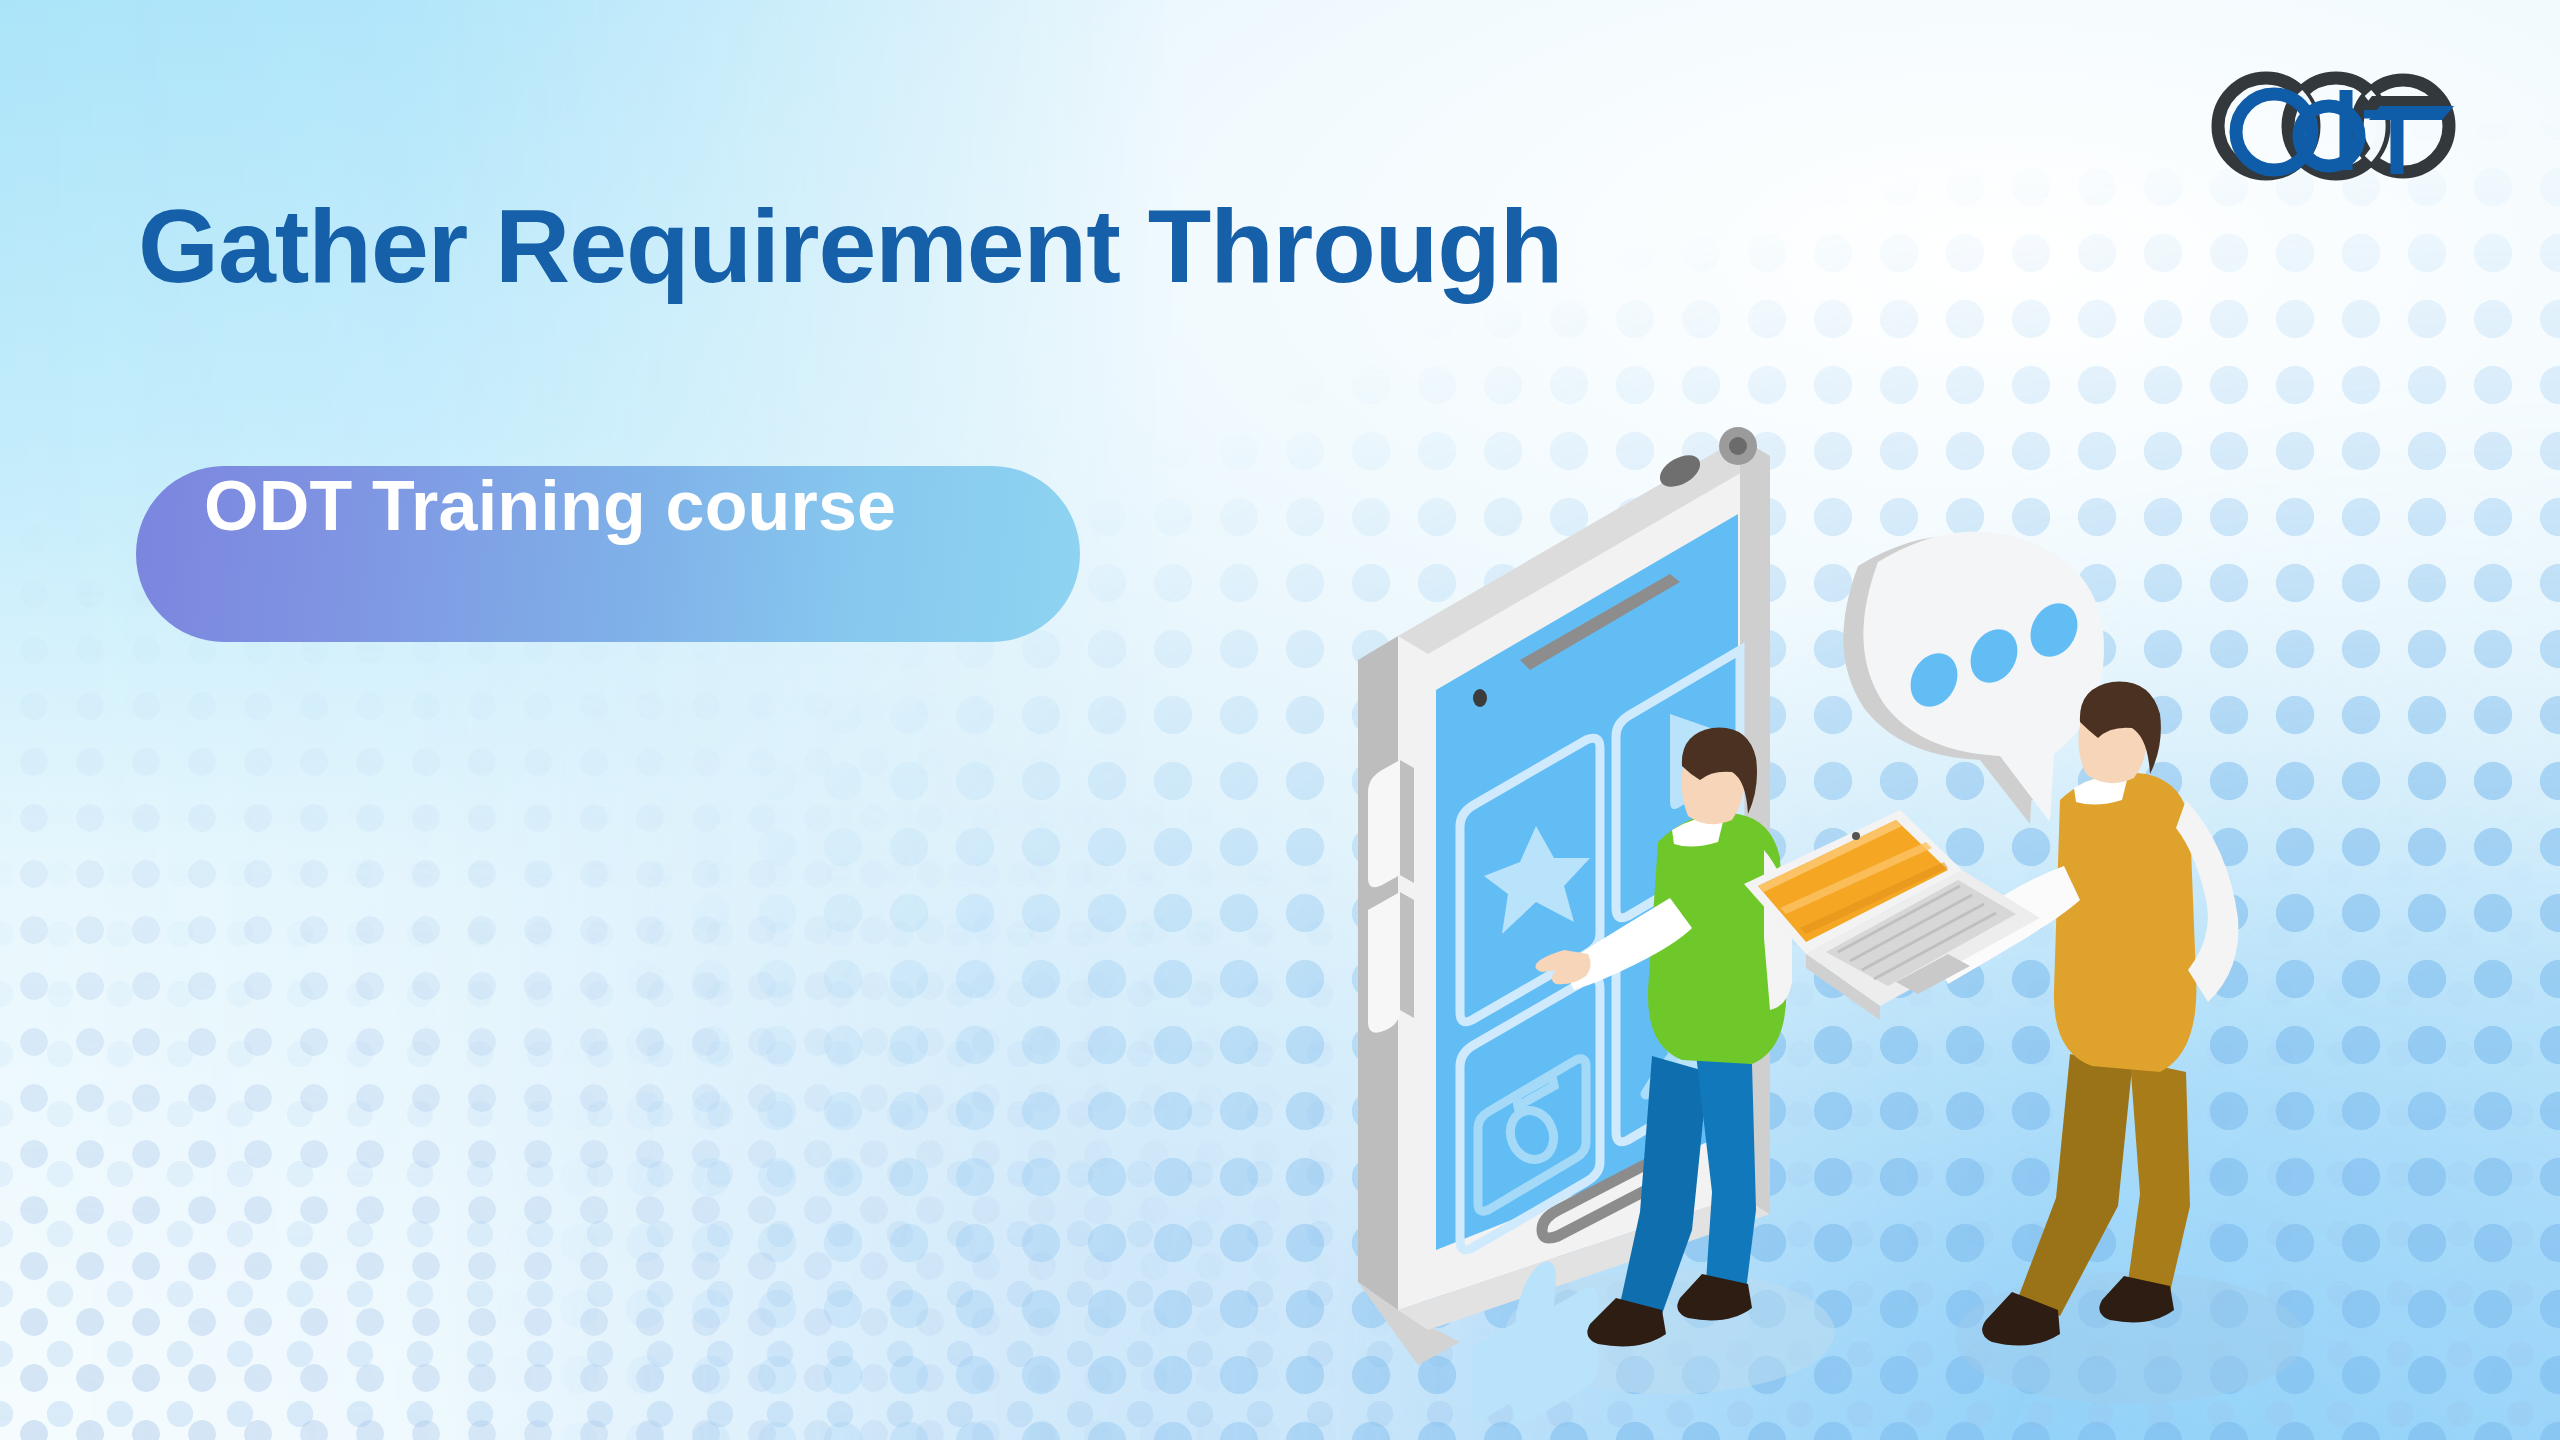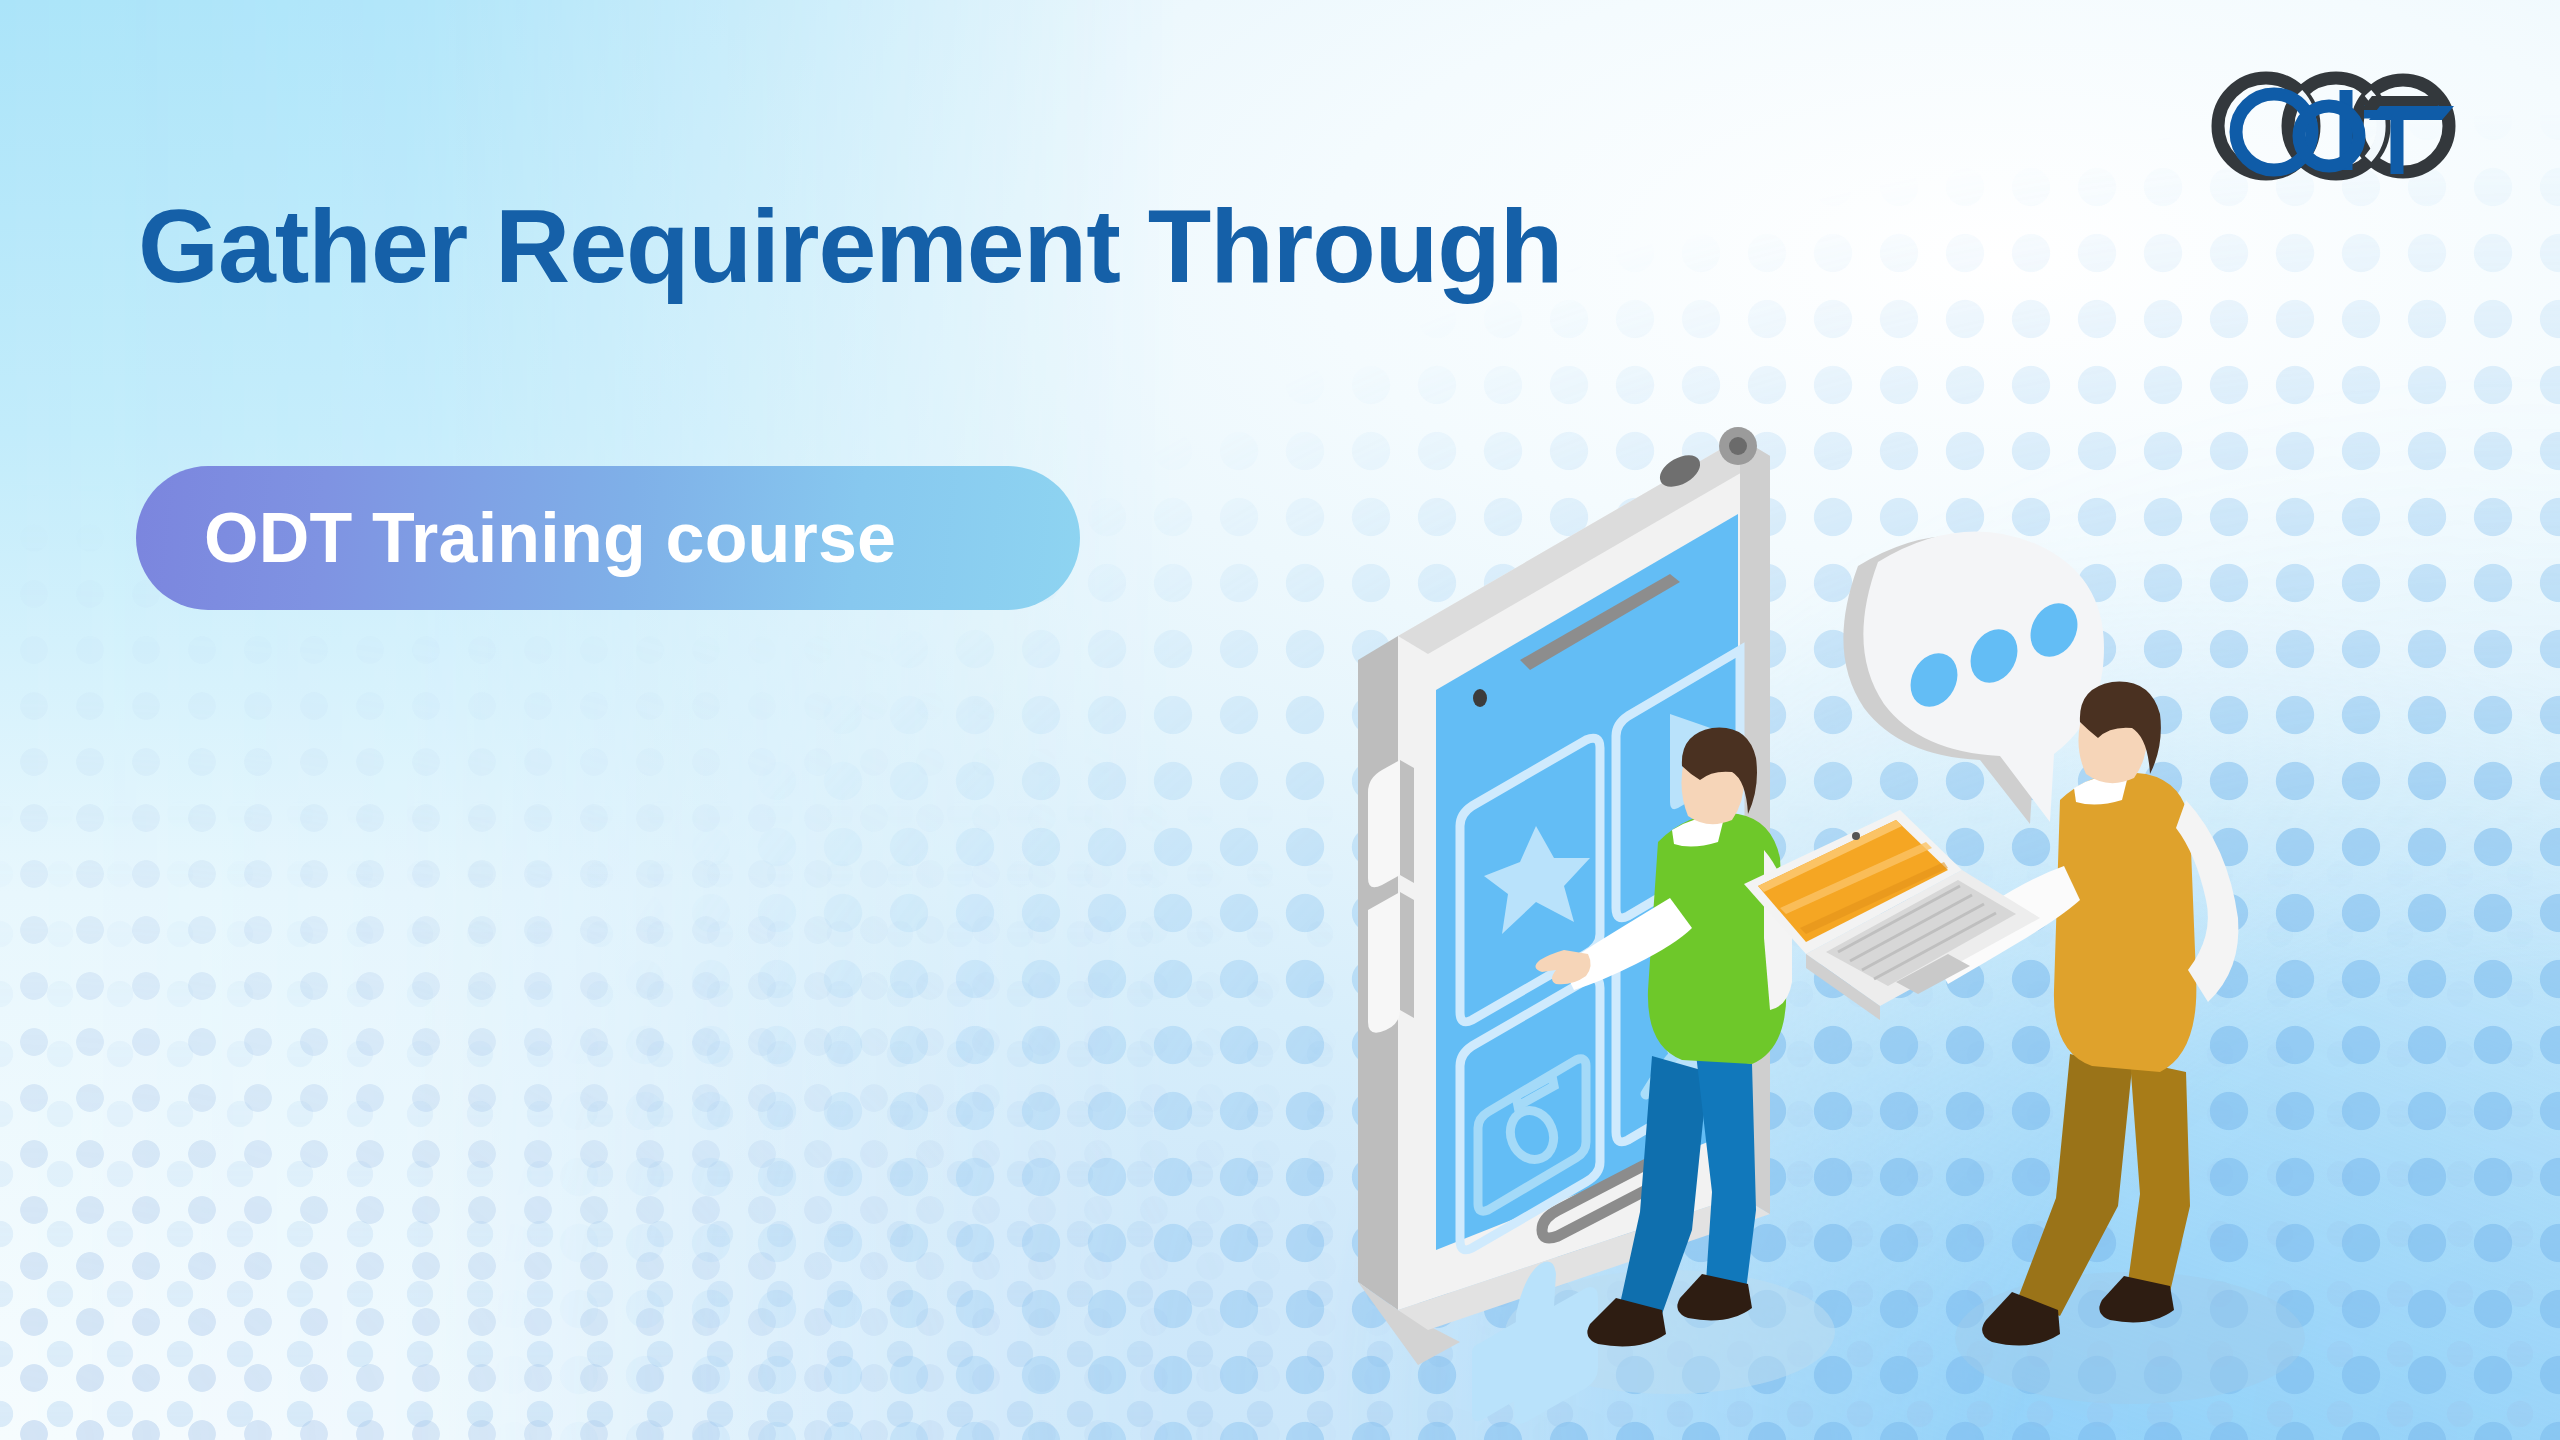--- a/index.html
+++ b/index.html
@@ -60,24 +60,24 @@
     color:#1560a8;
     font-size:104px;line-height:1.13;
     font-weight:bold;letter-spacing:-1px;
     font-family:"Liberation Sans", sans-serif;
   }
   .headline .l2{display:block;}
 
   
   .badge{
     position:absolute;left:136px;top:466px;
-    width:944px;height:144px;
+    width:944px;height:176px;
     border-radius:88px;
     background:linear-gradient(96deg, #7b85de 0%, #7f93e2 20%, #7fb0e8 52%, #87c8ef 76%, #8ed4f1 100%);
-    display:flex;align-items:center;
+    display:flex;
   }
   .badge-label{
     color:#ffffff;font-size:70px;font-weight:bold;
     margin-left:68px;letter-spacing:.2px;
     font-family:"Liberation Sans", sans-serif;
     white-space:nowrap;
   }
 
   
   .logo{position:absolute;right:96px;top:48px;width:268px;height:150px;}

